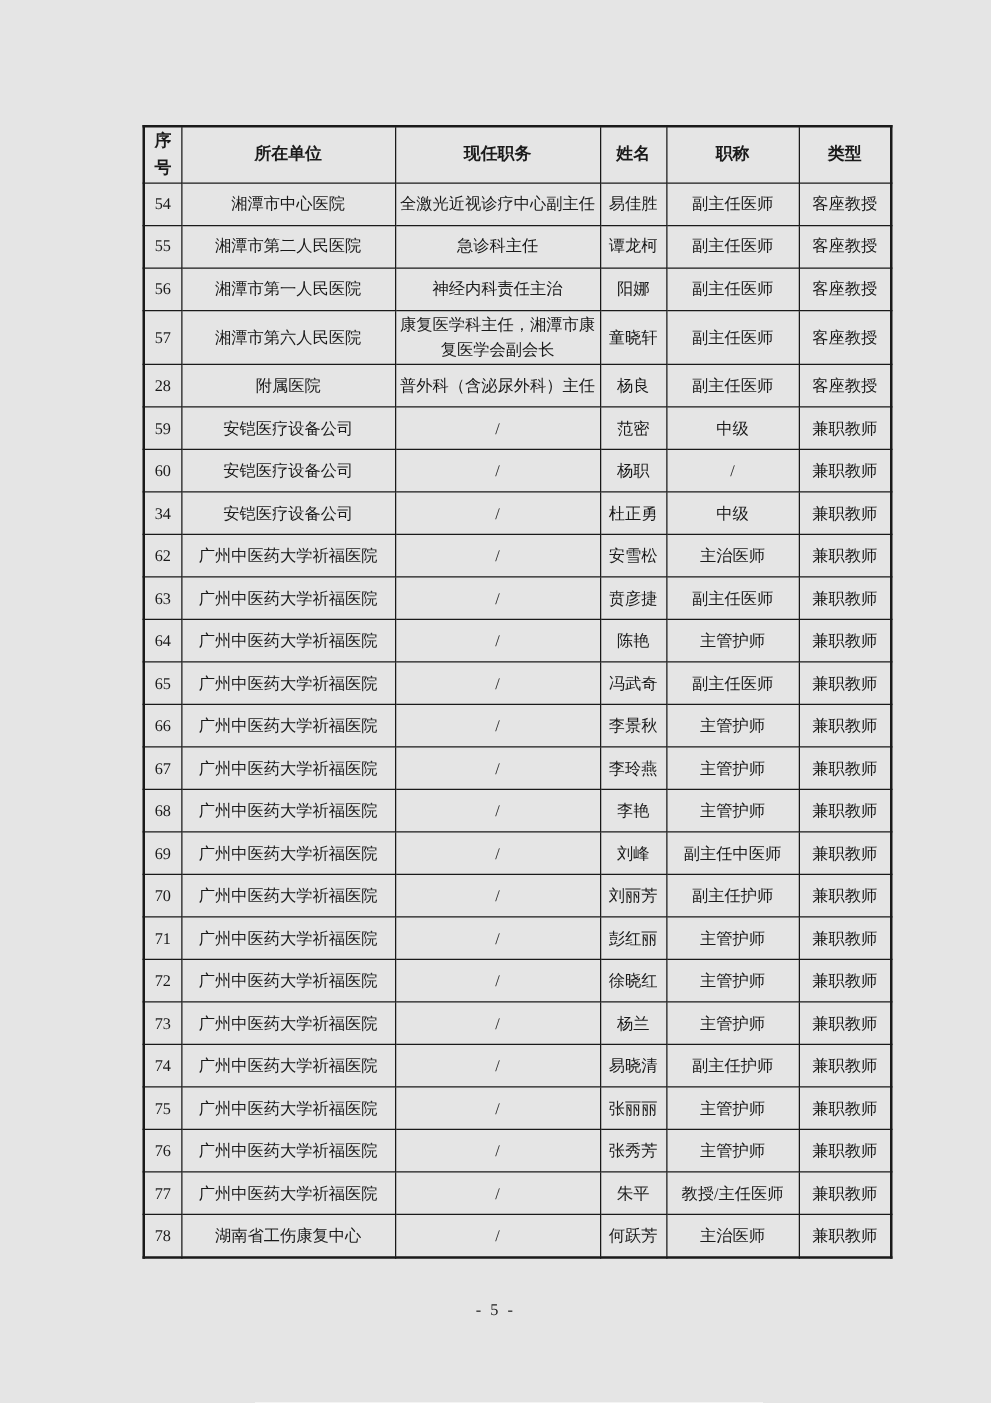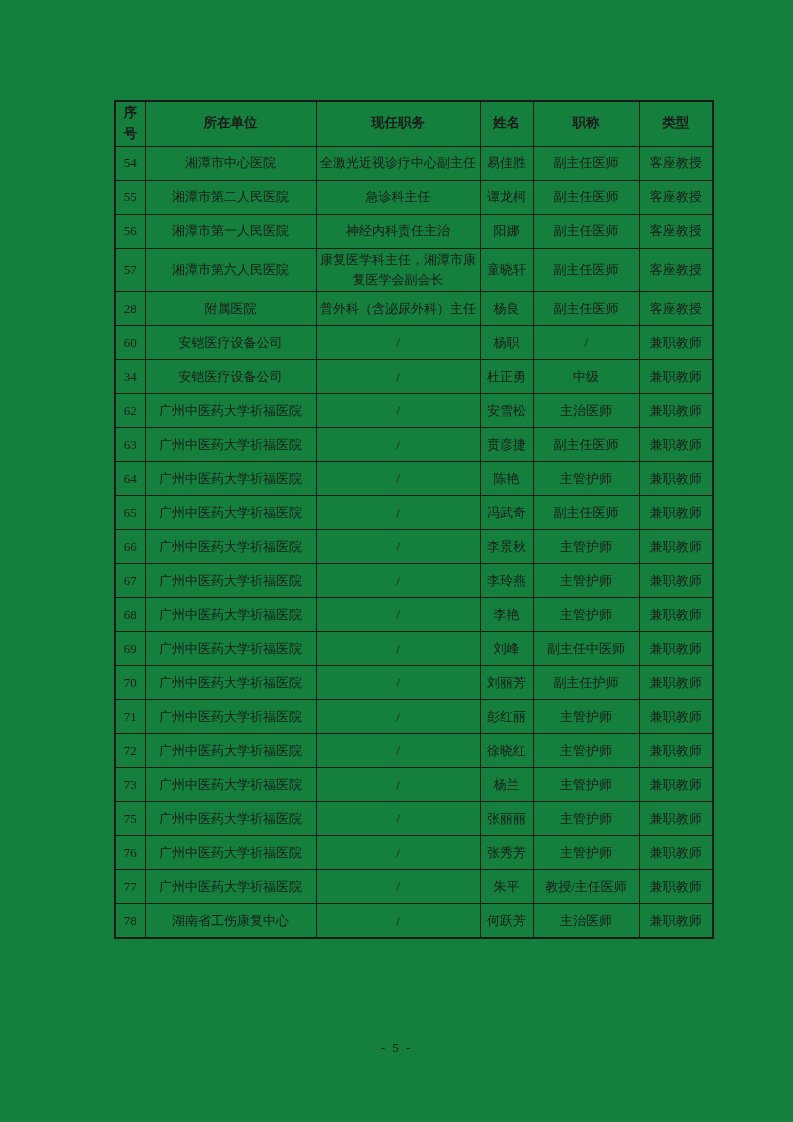--- a/index.html
+++ b/index.html
@@ -4,21 +4,21 @@
 <style>
   html, body {
     margin: 0;
     padding: 0;
     background: #ffffff;
   }
   .page {
     position: relative;
     width: 793px;
     height: 1122px;
-    background: #15803d;
+    background: #e5e5e5;
     font-family: "Liberation Serif", "DejaVu Serif", serif;
     color: #1a1a1a;
     overflow: hidden;
   }
   .doc-table {
     position: absolute;
     left: 114px;
     top: 100px;
     width: 598px;
     border-collapse: collapse;
@@ -121,20 +121,28 @@
         </tr>
         <tr>
           <td>28</td>
           <td>附属医院</td>
           <td>普外科（含泌尿外科）主任</td>
           <td>杨良</td>
           <td>副主任医师</td>
           <td>客座教授</td>
         </tr>
         <tr>
+          <td>59</td>
+          <td>安铠医疗设备公司</td>
+          <td>/</td>
+          <td>范密</td>
+          <td>中级</td>
+          <td>兼职教师</td>
+        </tr>
+        <tr>
           <td>60</td>
           <td>安铠医疗设备公司</td>
           <td>/</td>
           <td>杨职</td>
           <td>/</td>
           <td>兼职教师</td>
         </tr>
         <tr>
           <td>34</td>
           <td>安铠医疗设备公司</td>
@@ -233,20 +241,28 @@
         </tr>
         <tr>
           <td>73</td>
           <td>广州中医药大学祈福医院</td>
           <td>/</td>
           <td>杨兰</td>
           <td>主管护师</td>
           <td>兼职教师</td>
         </tr>
         <tr>
+          <td>74</td>
+          <td>广州中医药大学祈福医院</td>
+          <td>/</td>
+          <td>易晓清</td>
+          <td>副主任护师</td>
+          <td>兼职教师</td>
+        </tr>
+        <tr>
           <td>75</td>
           <td>广州中医药大学祈福医院</td>
           <td>/</td>
           <td>张丽丽</td>
           <td>主管护师</td>
           <td>兼职教师</td>
         </tr>
         <tr>
           <td>76</td>
           <td>广州中医药大学祈福医院</td>

